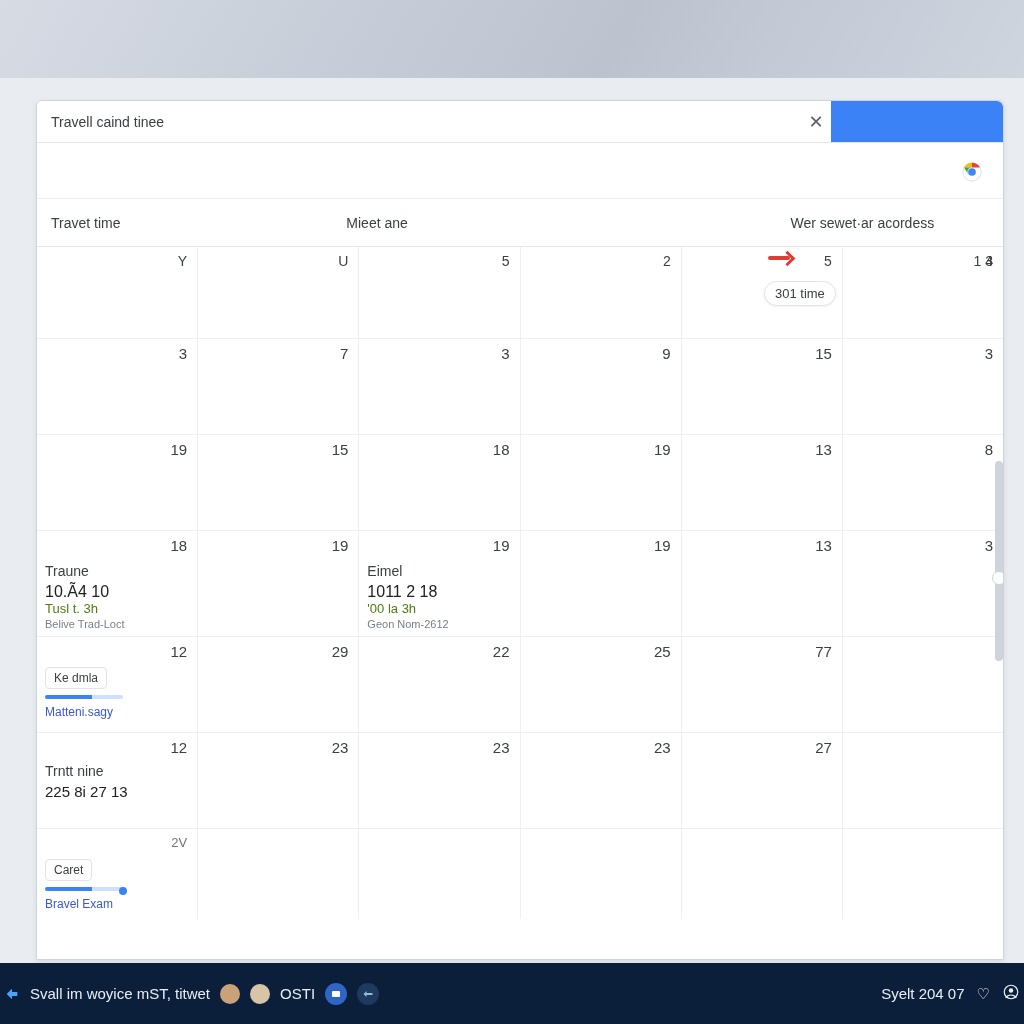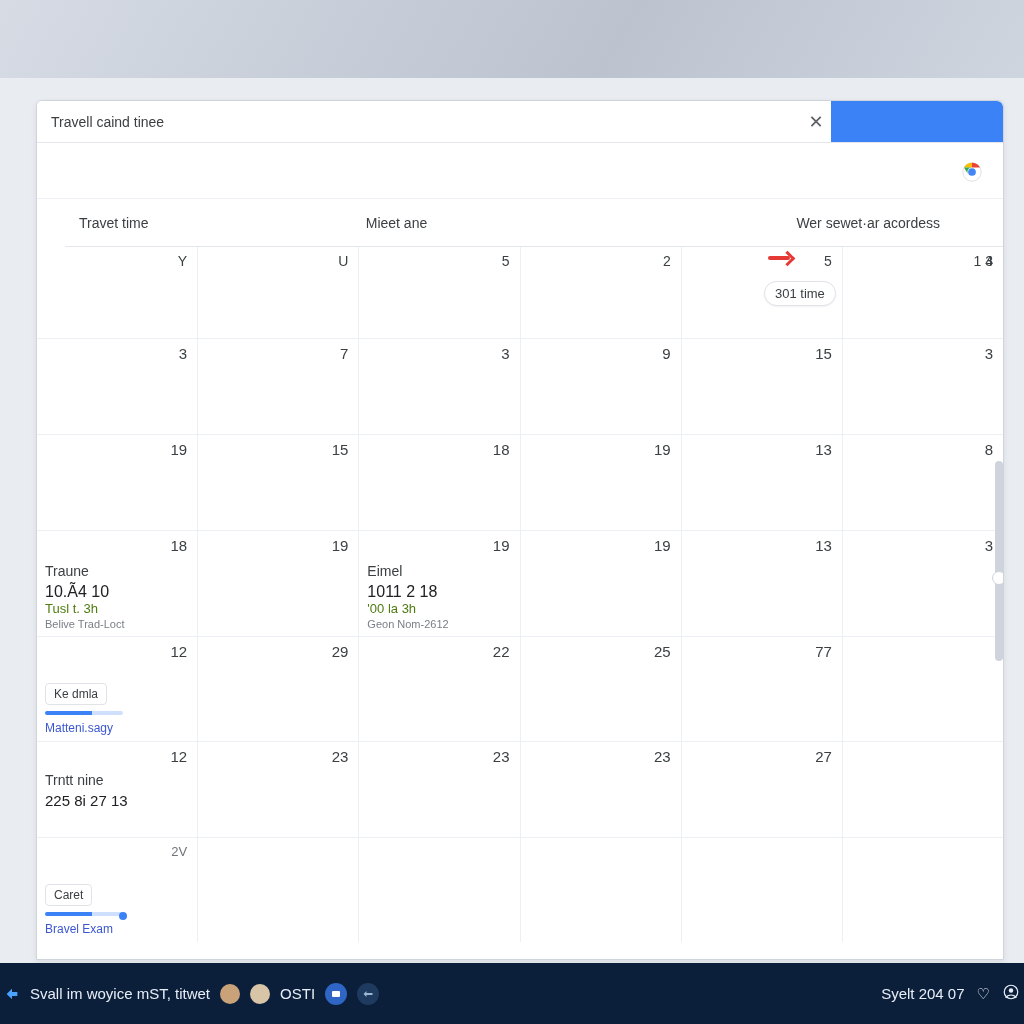--- a/index.html
+++ b/index.html
@@ -21,21 +21,21 @@
     font-size:14px; color:#3c4043; background:#fff;
     border-right:1px solid #e3e6eb;
   }
   .panel-tab-close { position:absolute; left:770px; top:12px; width:18px; height:18px; color:#5f6368; cursor:pointer; font-size:18px; line-height:18px; text-align:center; }
   .panel-tab-accent { position:absolute; left:794px; top:0; right:0; height:41px; background:#3b82f6; border-top-right-radius:6px; }
 
   .panel-strip { height:56px; border-bottom:1px solid #eceff3; position:relative; }
   .browser-icon { position:absolute; right:20px; top:18px; width:22px; height:22px; }
   .browser-icon svg { width:22px; height:22px; }
 
-  .columns-header { display:flex; height:48px; border-bottom:1px solid #e3e6eb; align-items:center; font-size:14px; color:#3c4043;margin-left:28px; }
+  .columns-header { display:flex; height:48px; border-bottom:1px solid #e3e6eb; align-items:center; font-size:14px; color:#3c4043; }
   .col { flex:1; padding-left:14px; }
   .col-a { flex:1.9; }
   .col-b { flex:3.0; }
   .col-c { flex:1.3; text-align:left; padding-left:0; padding-right:20px; }
 
   .grid { display:flex; flex-direction:column; }
   .row { display:flex; border-bottom:1px solid #eceff3; min-height:96px; }
   .row.header-row { min-height:56px; }
   .cell { flex:1; border-right:1px solid #eceff3; position:relative; padding:6px 8px; }
   .cell:last-child { border-right:none; }
@@ -51,21 +51,21 @@
   .red-tick::before { content:""; position:absolute; width:22px; height:4px; background:#e53935; border-radius:4px; left:0; top:3px; }
   .red-tick::after  { content:""; position:absolute; width:8px; height:8px; border-right:3px solid #e53935; border-top:3px solid #e53935; transform:rotate(45deg); left:14px; top:0; }
 
   .ev-title { font-size:14px; color:#3c4043; margin-top:26px; }
   .ev-line1 { font-size:16px; color:#202124; margin-top:4px; }
   .ev-line2 { font-size:13px; color:#4d7c0f; margin-top:0; }
   .ev-line3 { font-size:11px; color:#7a7f87; margin-top:2px; }
 
   .chip {
     display:inline-block; border:1px solid #e0e3e8; border-radius:4px;
-    padding:3px 8px; font-size:12px; color:#3c4043; background:#fff; margin-top:40px;
+    padding:3px 8px; font-size:12px; color:#3c4043; background:#fff; margin-top:24px;
   }
   .bar { height:4px; background:linear-gradient(90deg,#3b82f6 60%, #cfe0ff 60%); border-radius:3px; margin-top:6px; width:78px; }
   .bar.dotend::after { content:""; display:inline-block; width:8px; height:8px; background:#3b82f6; border-radius:50%; position:relative; left:74px; top:-6px; }
   .link-small { font-size:12px; color:#3b57d0; margin-top:6px; display:block; }
 
   
   .scroll-thumb { position:absolute; right:0; top:360px; width:8px; height:200px; background:#cfd4dc; border-radius:4px; }
   .scroll-knob  { position:absolute; right:-3px; top:470px; width:14px; height:14px; background:#fff; border:1px solid #cfd4dc; border-radius:50%; }
 
   

